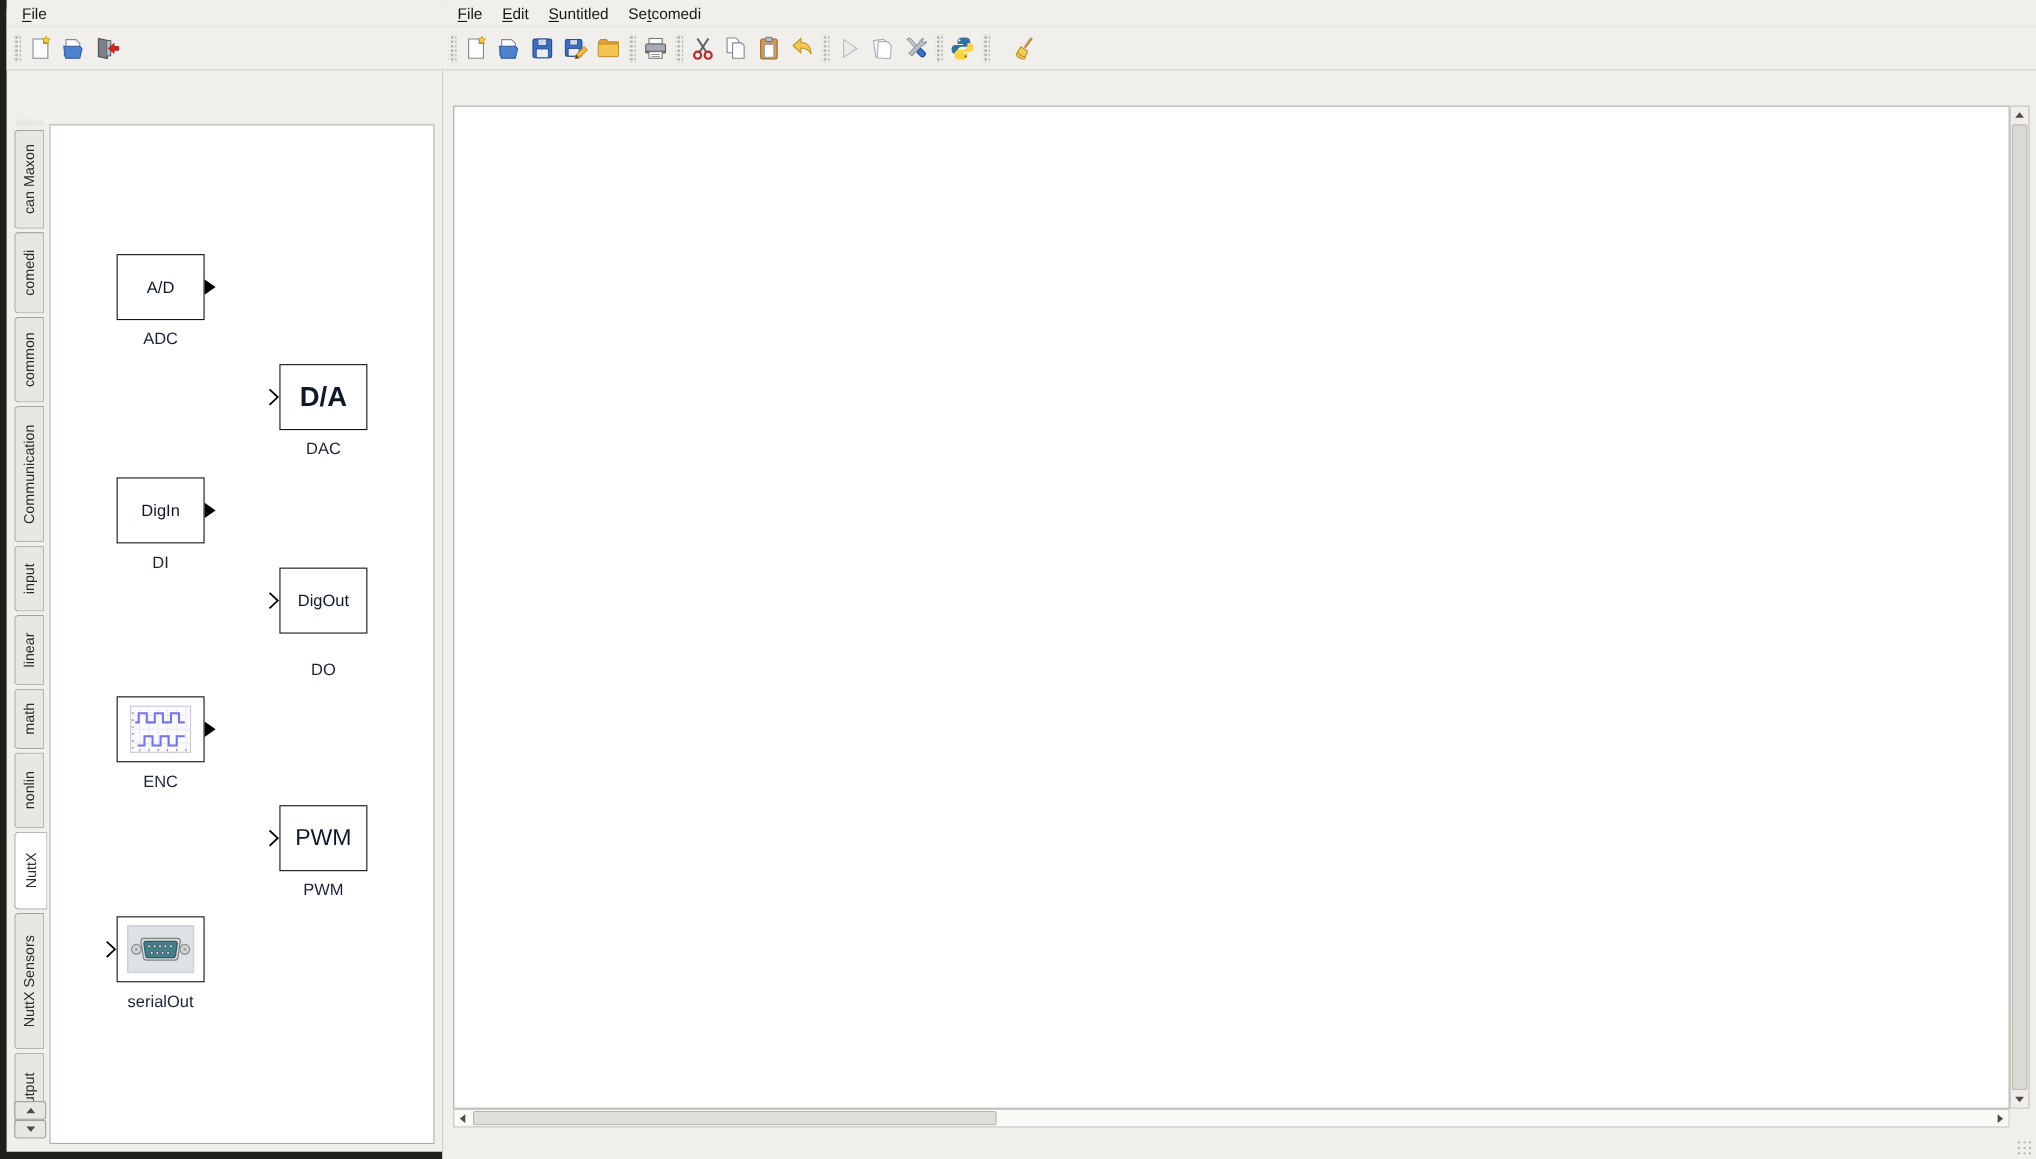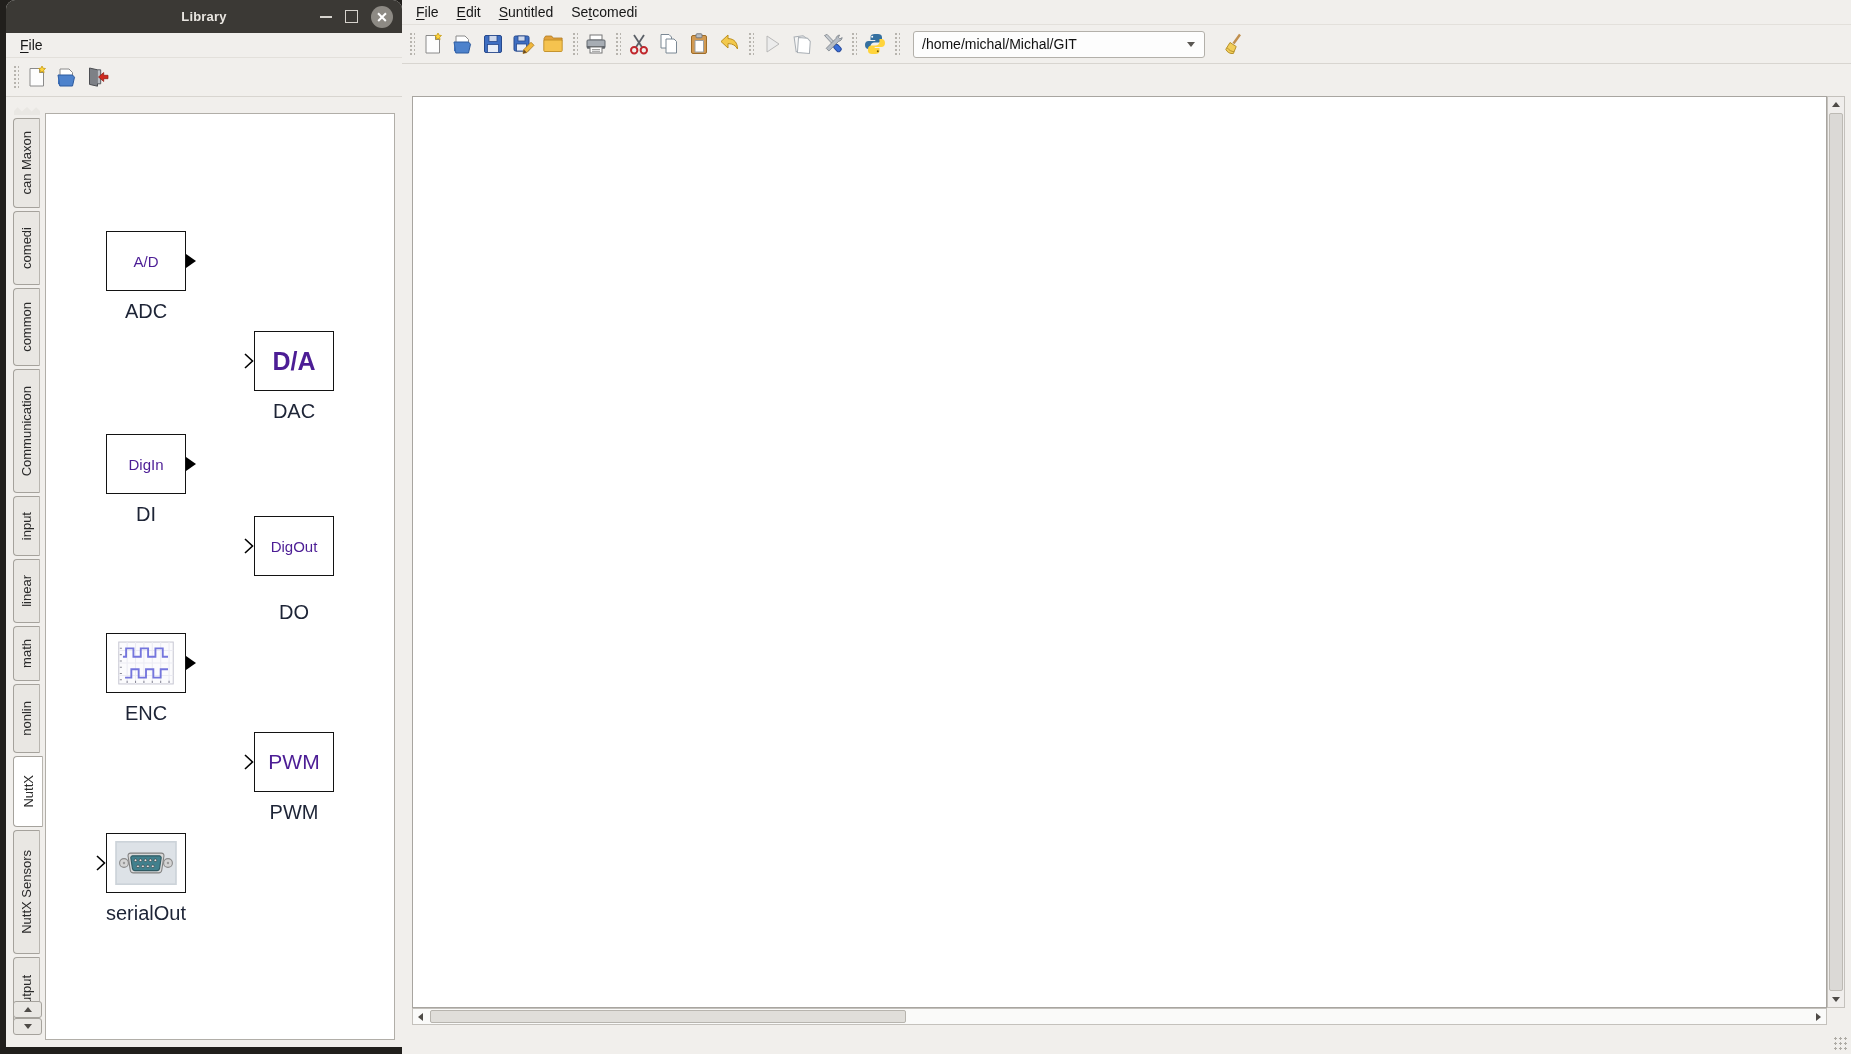--- a/index.html
+++ b/index.html
@@ -63,27 +63,27 @@
   #tab-scroll-up{top:906px;}
   #tab-scroll-down{top:923px;}
   .tri-up{width:0;height:0;border-left:4px solid transparent;border-right:4px solid transparent;border-bottom:5px solid #4e4b47;}
   .tri-down{width:0;height:0;border-left:4px solid transparent;border-right:4px solid transparent;border-top:5px solid #4e4b47;}
 
   .lib-canvas{position:absolute;left:39px;top:18px;width:350px;height:927px;background:#fff;border:1px solid #b1aea8;box-sizing:border-box;}
 
   
   .block{position:absolute;width:80px;height:60px;border:1.5px solid #131313;background:#fff;box-sizing:border-box;
     display:flex;align-items:center;justify-content:center;}
-  .block-text{font-size:15px;color:#4c1d95;}
+  .block-text{font-size:15px;color:#0f172a;}
   .block-text.big{font-size:25px;font-weight:bold;}
   .block-text.med{font-size:21px;}
   .port-out{position:absolute;right:-11px;top:50%;transform:translateY(-50%);width:0;height:0;
     border-left:10px solid #000;border-top:7px solid transparent;border-bottom:7px solid transparent;}
   .port-in{position:absolute;left:-11px;top:50%;transform:translateY(-50%);width:10px;height:16px;}
-  .block-label{position:absolute;width:160px;text-align:center;font-size:20px;color:#1d2436;}
+  .block-label{position:absolute;width:160px;text-align:center;font-size:15px;color:#1d2436;}
   .block-img{width:62px;height:44px;}
 
   
   .unt-body{position:absolute;left:0;top:95px;right:0;bottom:0;}
   .unt-canvas{position:absolute;left:10px;top:1px;width:1415px;height:912px;background:#fff;border:1px solid #a8a5a0;box-sizing:border-box;}
   .vscroll{position:absolute;left:1425px;top:1px;width:18px;height:912px;background:#f0eeec;border:1px solid #c4c1bc;box-sizing:border-box;}
   .vscroll .arrow-box{position:absolute;left:0;width:16px;height:15px;display:flex;align-items:center;justify-content:center;}
   .vscroll .thumb{position:absolute;left:1px;top:16px;width:14px;height:878px;background:#dbd9d6;border:1px solid #bdbab4;border-radius:2px;box-sizing:border-box;}
   .hscroll{position:absolute;left:10px;top:913px;width:1415px;height:17px;background:#fafaf9;border:1px solid #c4c1bc;box-sizing:border-box;}
   .hscroll .arrow-box{position:absolute;top:0;width:15px;height:15px;display:flex;align-items:center;justify-content:center;}
@@ -209,28 +209,20 @@
           <circle cx="34.2" cy="23" r="1.2"></circle>
       </g>
     </symbol>
     <symbol id="s-inport" viewBox="0 0 10 16">
       <polyline points="1,1 8.5,8 1,15" fill="none" stroke="#000" stroke-width="1.6"></polyline>
     </symbol>
   </defs>
 </svg>
 
 <div class="window" id="library-window">
-  <div class="titlebar">
-    <span class="title">Library</span>
-    <div class="win-controls">
-      <span class="btn-min"></span>
-      <span class="btn-max"></span>
-      <span class="btn-close inactive"></span>
-    </div>
-  </div>
   <div class="menubar">
     <span class="menu-item">
         <span></span>
         <span class="accel">F</span>
         <span>ile</span>
       </span>
   </div>
   <div class="toolbar">
     <span class="tb-handle"></span>
     <span class="tb-btn">
@@ -445,24 +437,20 @@
           <use href="#s-tools"></use>
         </svg>
       </span>
     <span class="tb-handle"></span>
     <span class="tb-btn">
         <svg>
           <use href="#s-python"></use>
         </svg>
       </span>
     <span class="tb-handle"></span>
-    <span class="combo">
-      <span class="combo-text">/home/michal/Michal/GIT</span>
-      <span class="combo-arrow"></span>
-    </span>
     <span class="tb-btn" style="margin-left:12px">
         <svg>
           <use href="#s-broom"></use>
         </svg>
       </span>
   </div>
   <div class="unt-body">
     <div class="unt-canvas"></div>
     <div class="vscroll">
       <span class="arrow-box" style="top:0">

